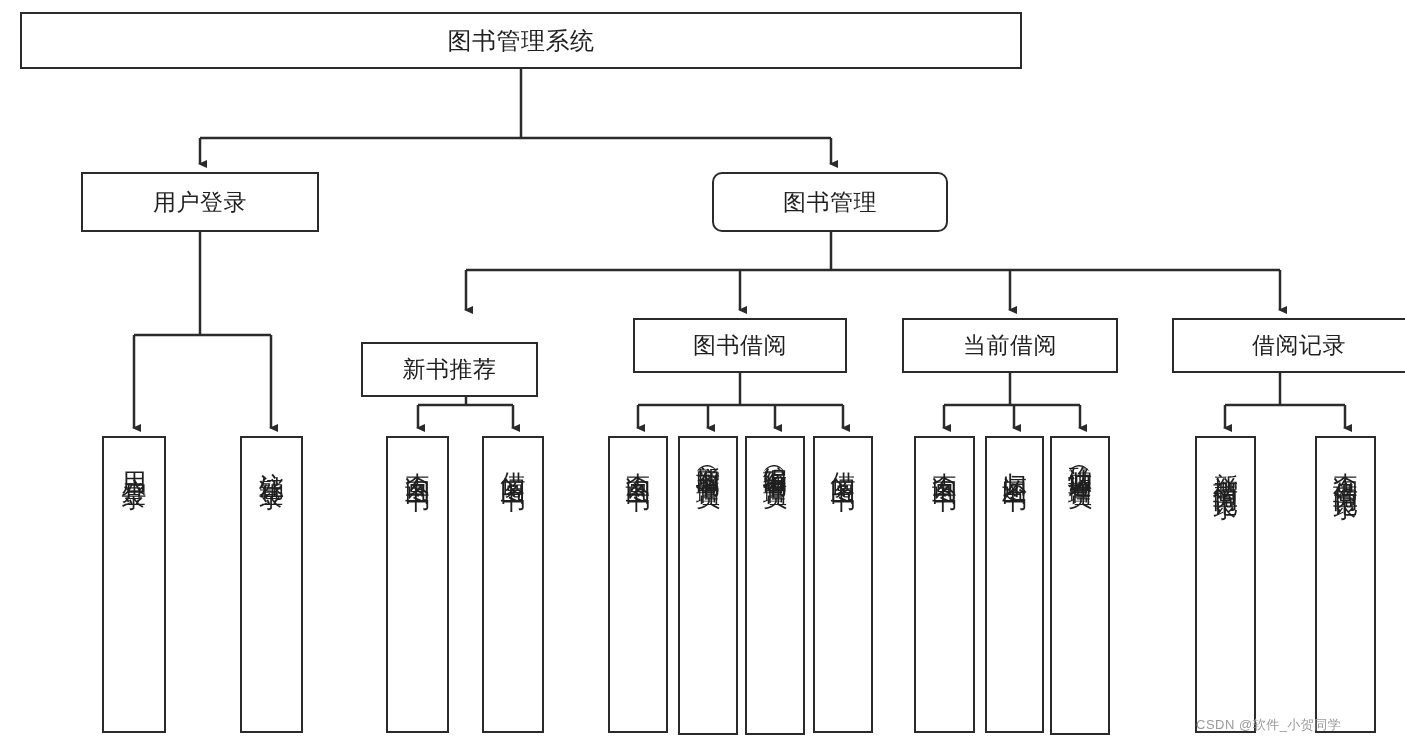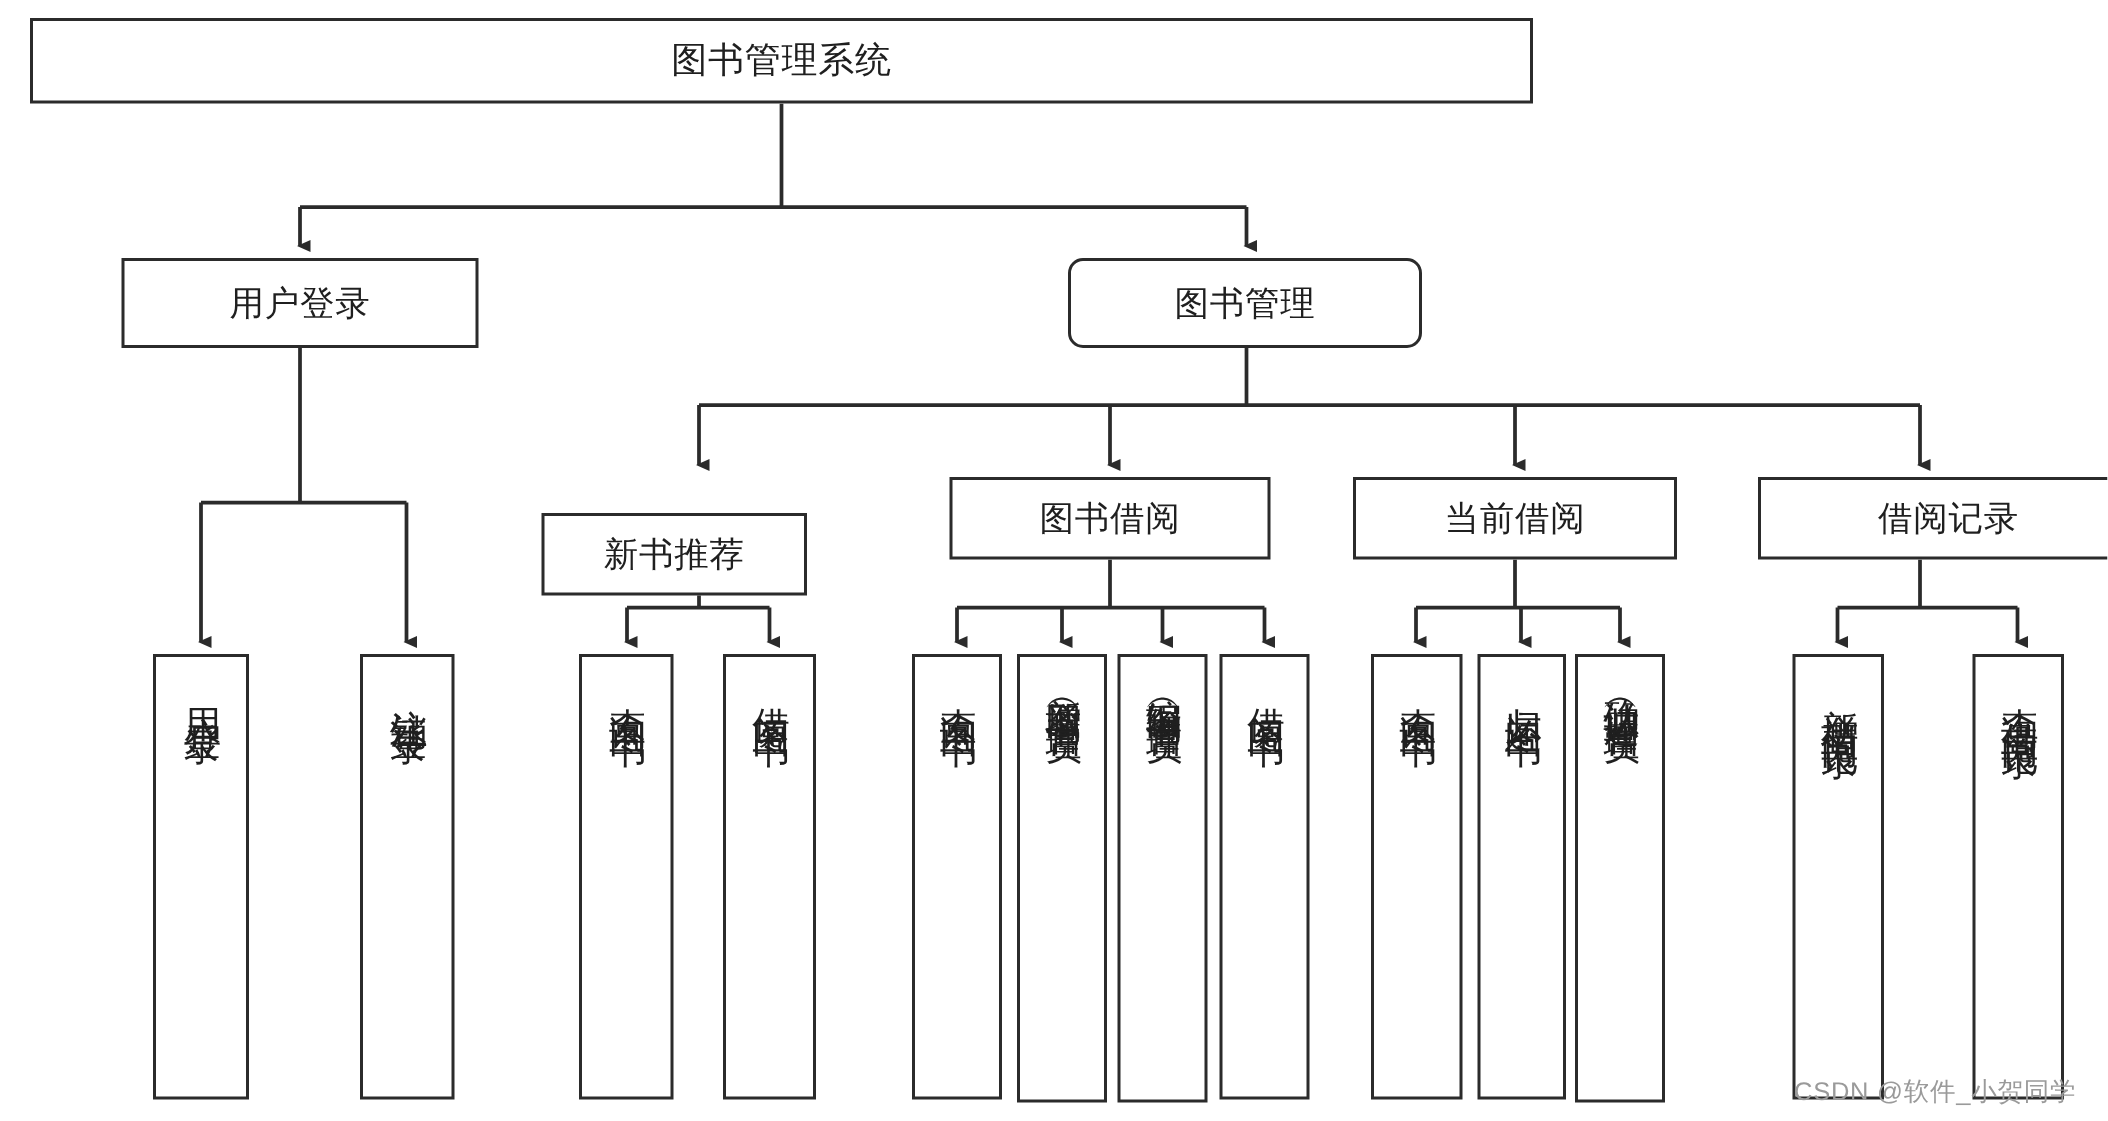--- a/index.html
+++ b/index.html
@@ -66,21 +66,21 @@
   }
   .node.vert.tall {
     padding-top: 8px;
   }
   .node.vert.tall .lbl {
     font-size: 24px;
     letter-spacing: 3px;
   }
   .watermark {
     position: absolute;
-    font-size: 17px;
+    font-size: 13px;
     color: #9a9a9a;
     white-space: nowrap;
     letter-spacing: 0.5px;
   }
 </style>
 </head>
 <body>
 
 <div id="canvas">
 

